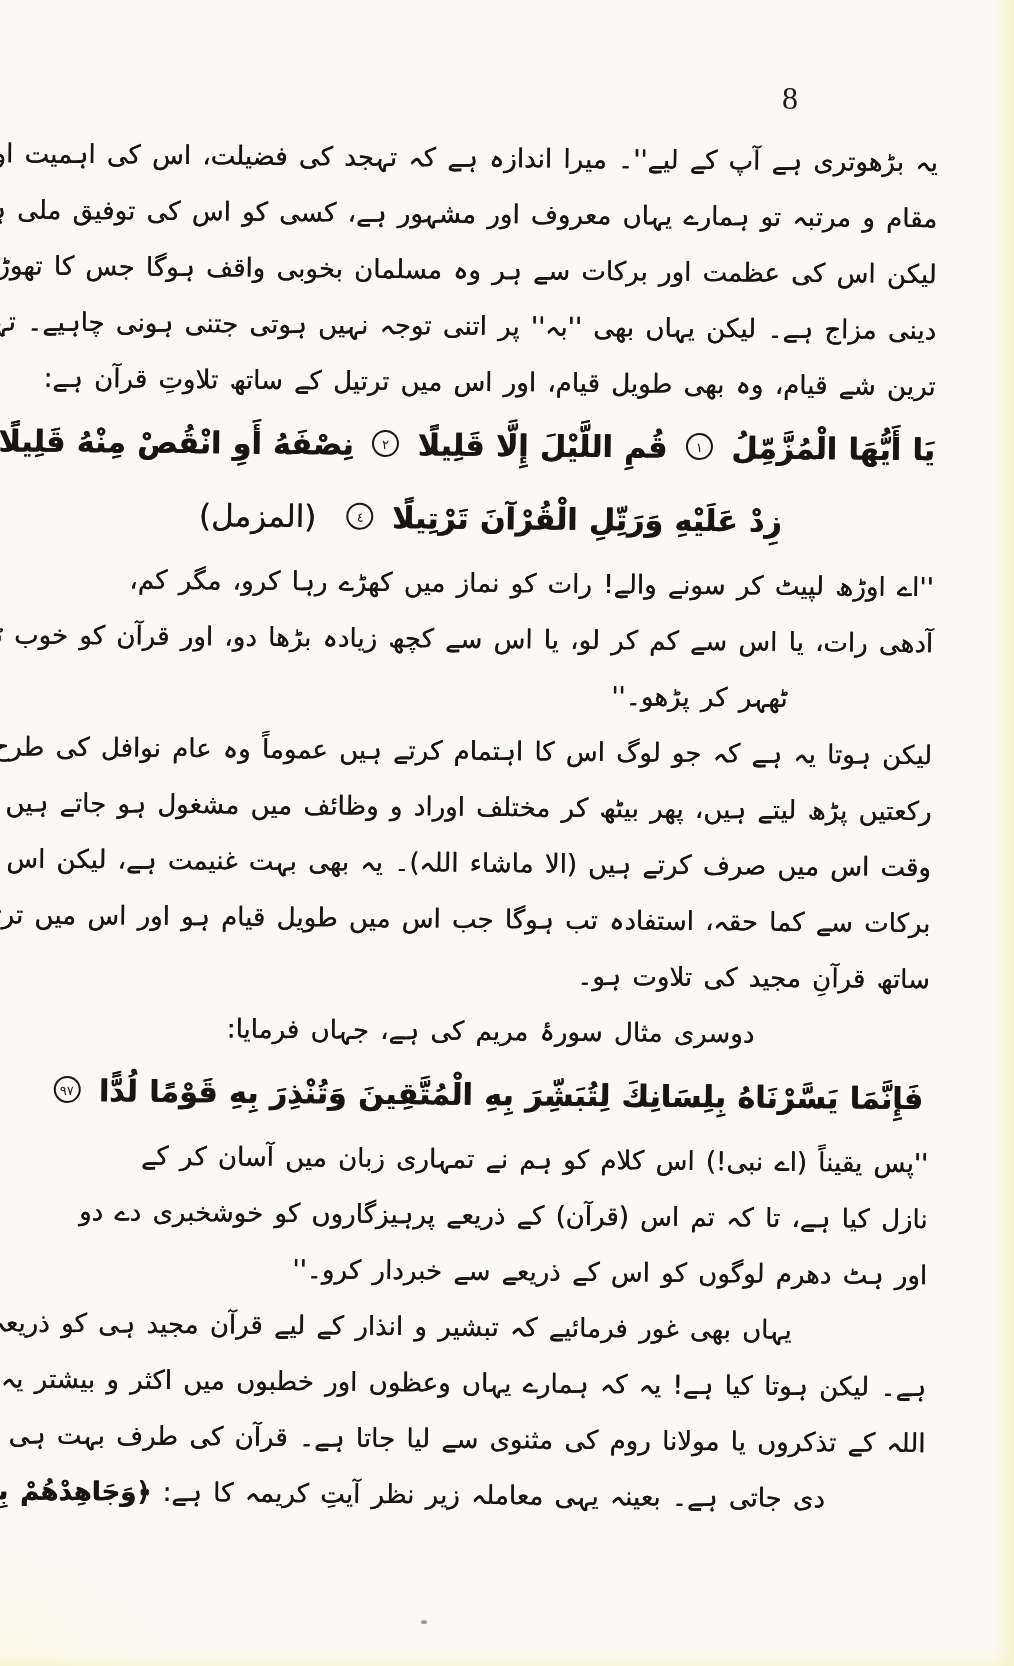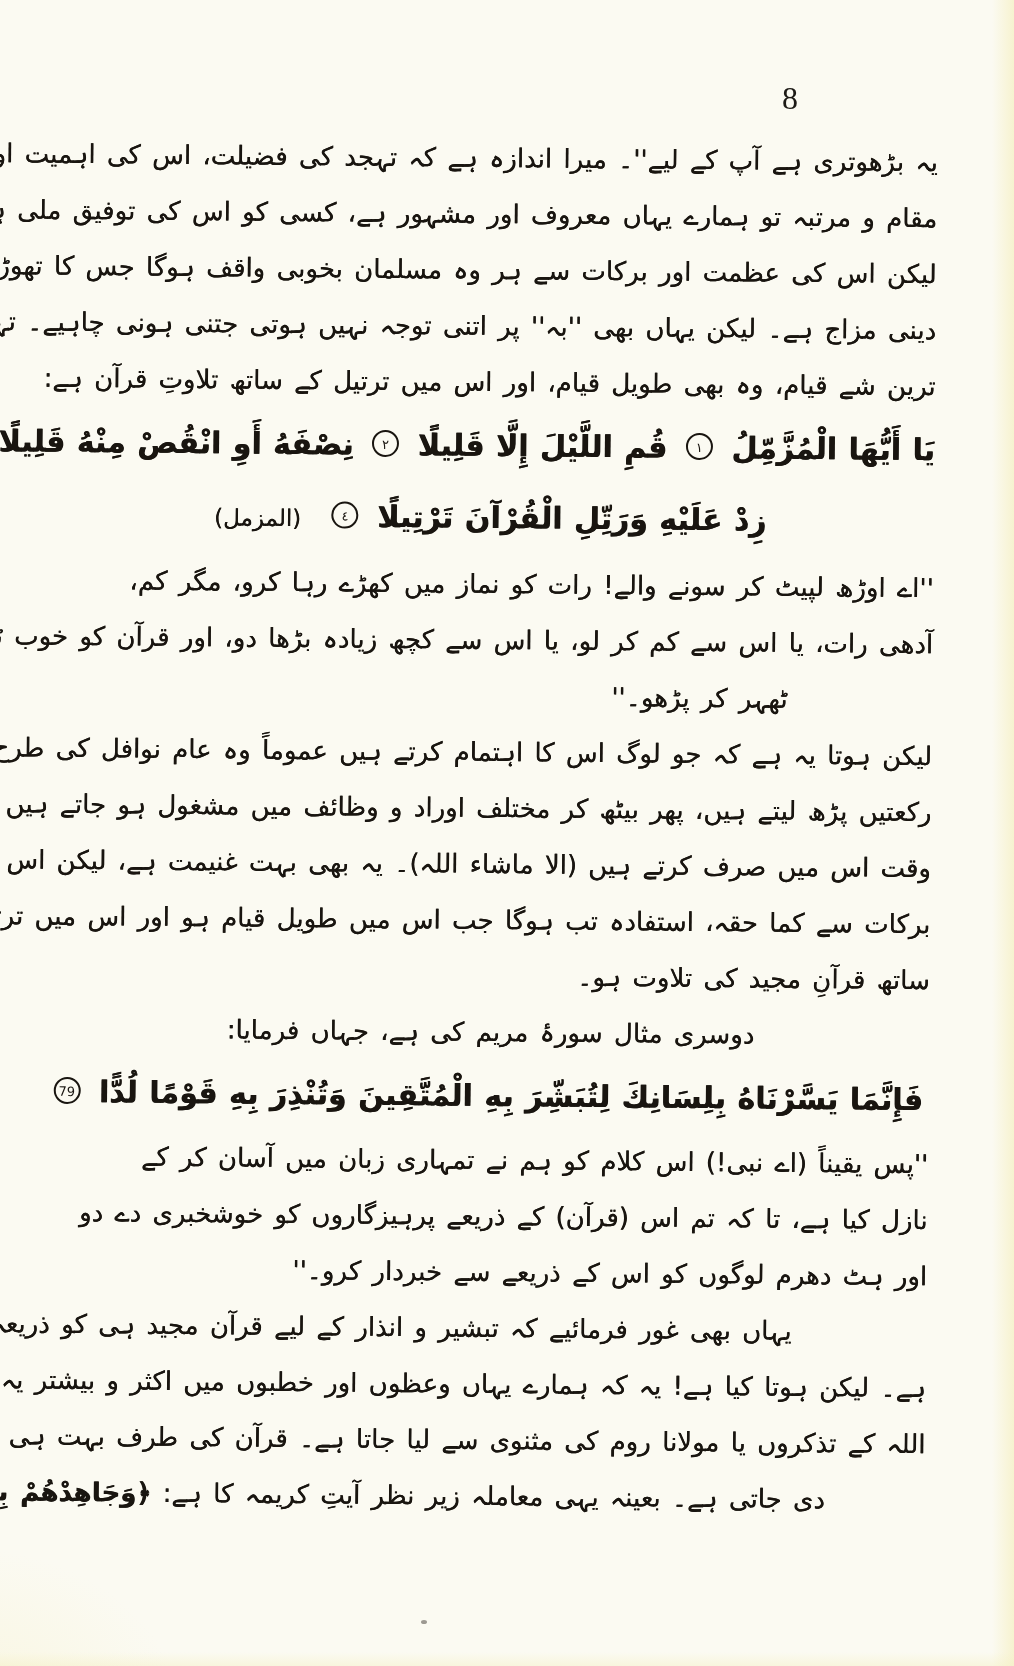--- a/index.html
+++ b/index.html
@@ -89,21 +89,21 @@
     border-radius: 50%;
     font-size: 13px;
     font-weight: 400;
     text-align: center;
     vertical-align: 6px;
     margin: 0 7px;
     text-shadow: none;
   }
 
   .surah-ref {
-    font-size: 23px;
+    font-size: 31px;
     font-weight: 400;
     margin-right: 12px;
     text-shadow: 0.3px 0 0 currentColor;
   }
 
   .inline-quran { font-weight: 700; text-shadow: 0.5px 0 0 currentColor; }
 
   .stray-dot {
     position:absolute;
     left: 421px;
@@ -135,21 +135,21 @@
       <div class="line quran"><span class="seg-text">زِدْ عَلَيْهِ وَرَتِّلِ الْقُرْآنَ تَرْتِيلًا</span> <span class="ayah-mark">٤</span> <span class="surah-ref">(المزمل)</span></div>
       <div class="line">''اے اوڑھ لپیٹ کر سونے والے! رات کو نماز میں کھڑے رہا کرو، مگر کم،</div>
       <div class="line">آدھی رات، یا اس سے کم کر لو، یا اس سے کچھ زیادہ بڑھا دو، اور قرآن کو خوب ٹھہر</div>
       <div class="line ind145">ٹھہر کر پڑھو۔''</div>
       <div class="line">لیکن ہوتا یہ ہے کہ جو لوگ اس کا اہتمام کرتے ہیں عموماً وہ عام نوافل کی طرح آٹھ</div>
       <div class="line">رکعتیں پڑھ لیتے ہیں، پھر بیٹھ کر مختلف اوراد و وظائف میں مشغول ہو جاتے ہیں اور زیادہ</div>
       <div class="line">وقت اس میں صرف کرتے ہیں (الا ماشاء اللہ)۔ یہ بھی بہت غنیمت ہے، لیکن اس کی</div>
       <div class="line">برکات سے کما حقہ، استفادہ تب ہوگا جب اس میں طویل قیام ہو اور اس میں ترتیل کے</div>
       <div class="line">ساتھ قرآنِ مجید کی تلاوت ہو۔</div>
       <div class="line ind175">دوسری مثال سورۂ مریم کی ہے، جہاں فرمایا:</div>
-      <div class="line quran"><span class="seg-text">فَإِنَّمَا يَسَّرْنَاهُ بِلِسَانِكَ لِتُبَشِّرَ بِهِ الْمُتَّقِينَ وَتُنْذِرَ بِهِ قَوْمًا لُدًّا</span> <span class="ayah-mark">79</span></div>
+      <div class="line quran"><span class="seg-text">فَإِنَّمَا يَسَّرْنَاهُ بِلِسَانِكَ لِتُبَشِّرَ بِهِ الْمُتَّقِينَ وَتُنْذِرَ بِهِ قَوْمًا لُدًّا</span> <span class="ayah-mark">٩٧</span></div>
       <div class="line">''پس یقیناً (اے نبی!) اس کلام کو ہم نے تمہاری زبان میں آسان کر کے</div>
       <div class="line">نازل کیا ہے، تا کہ تم اس (قرآن) کے ذریعے پرہیزگاروں کو خوشخبری دے دو</div>
       <div class="line">اور ہٹ دھرم لوگوں کو اس کے ذریعے سے خبردار کرو۔''</div>
       <div class="line ind135">یہاں بھی غور فرمائیے کہ تبشیر و انذار کے لیے قرآن مجید ہی کو ذریعہ قرار دیا گیا</div>
       <div class="line">ہے۔ لیکن ہوتا کیا ہے! یہ کہ ہمارے یہاں وعظوں اور خطبوں میں اکثر و بیشتر یہ کام اولیاء</div>
       <div class="line">اللہ کے تذکروں یا مولانا روم کی مثنوی سے لیا جاتا ہے۔ قرآن کی طرف بہت ہی کم توجہ</div>
       <div class="line ind100"><span class="seg-text">دی جاتی ہے۔ بعینہ یہی معاملہ زیر نظر آیتِ کریمہ کا ہے: </span> <span class="inline-quran">﴿وَجَاهِدْهُمْ بِهِ جِهَادًا</span></div>
     </div>
 
   <div class="stray-dot"></div>

